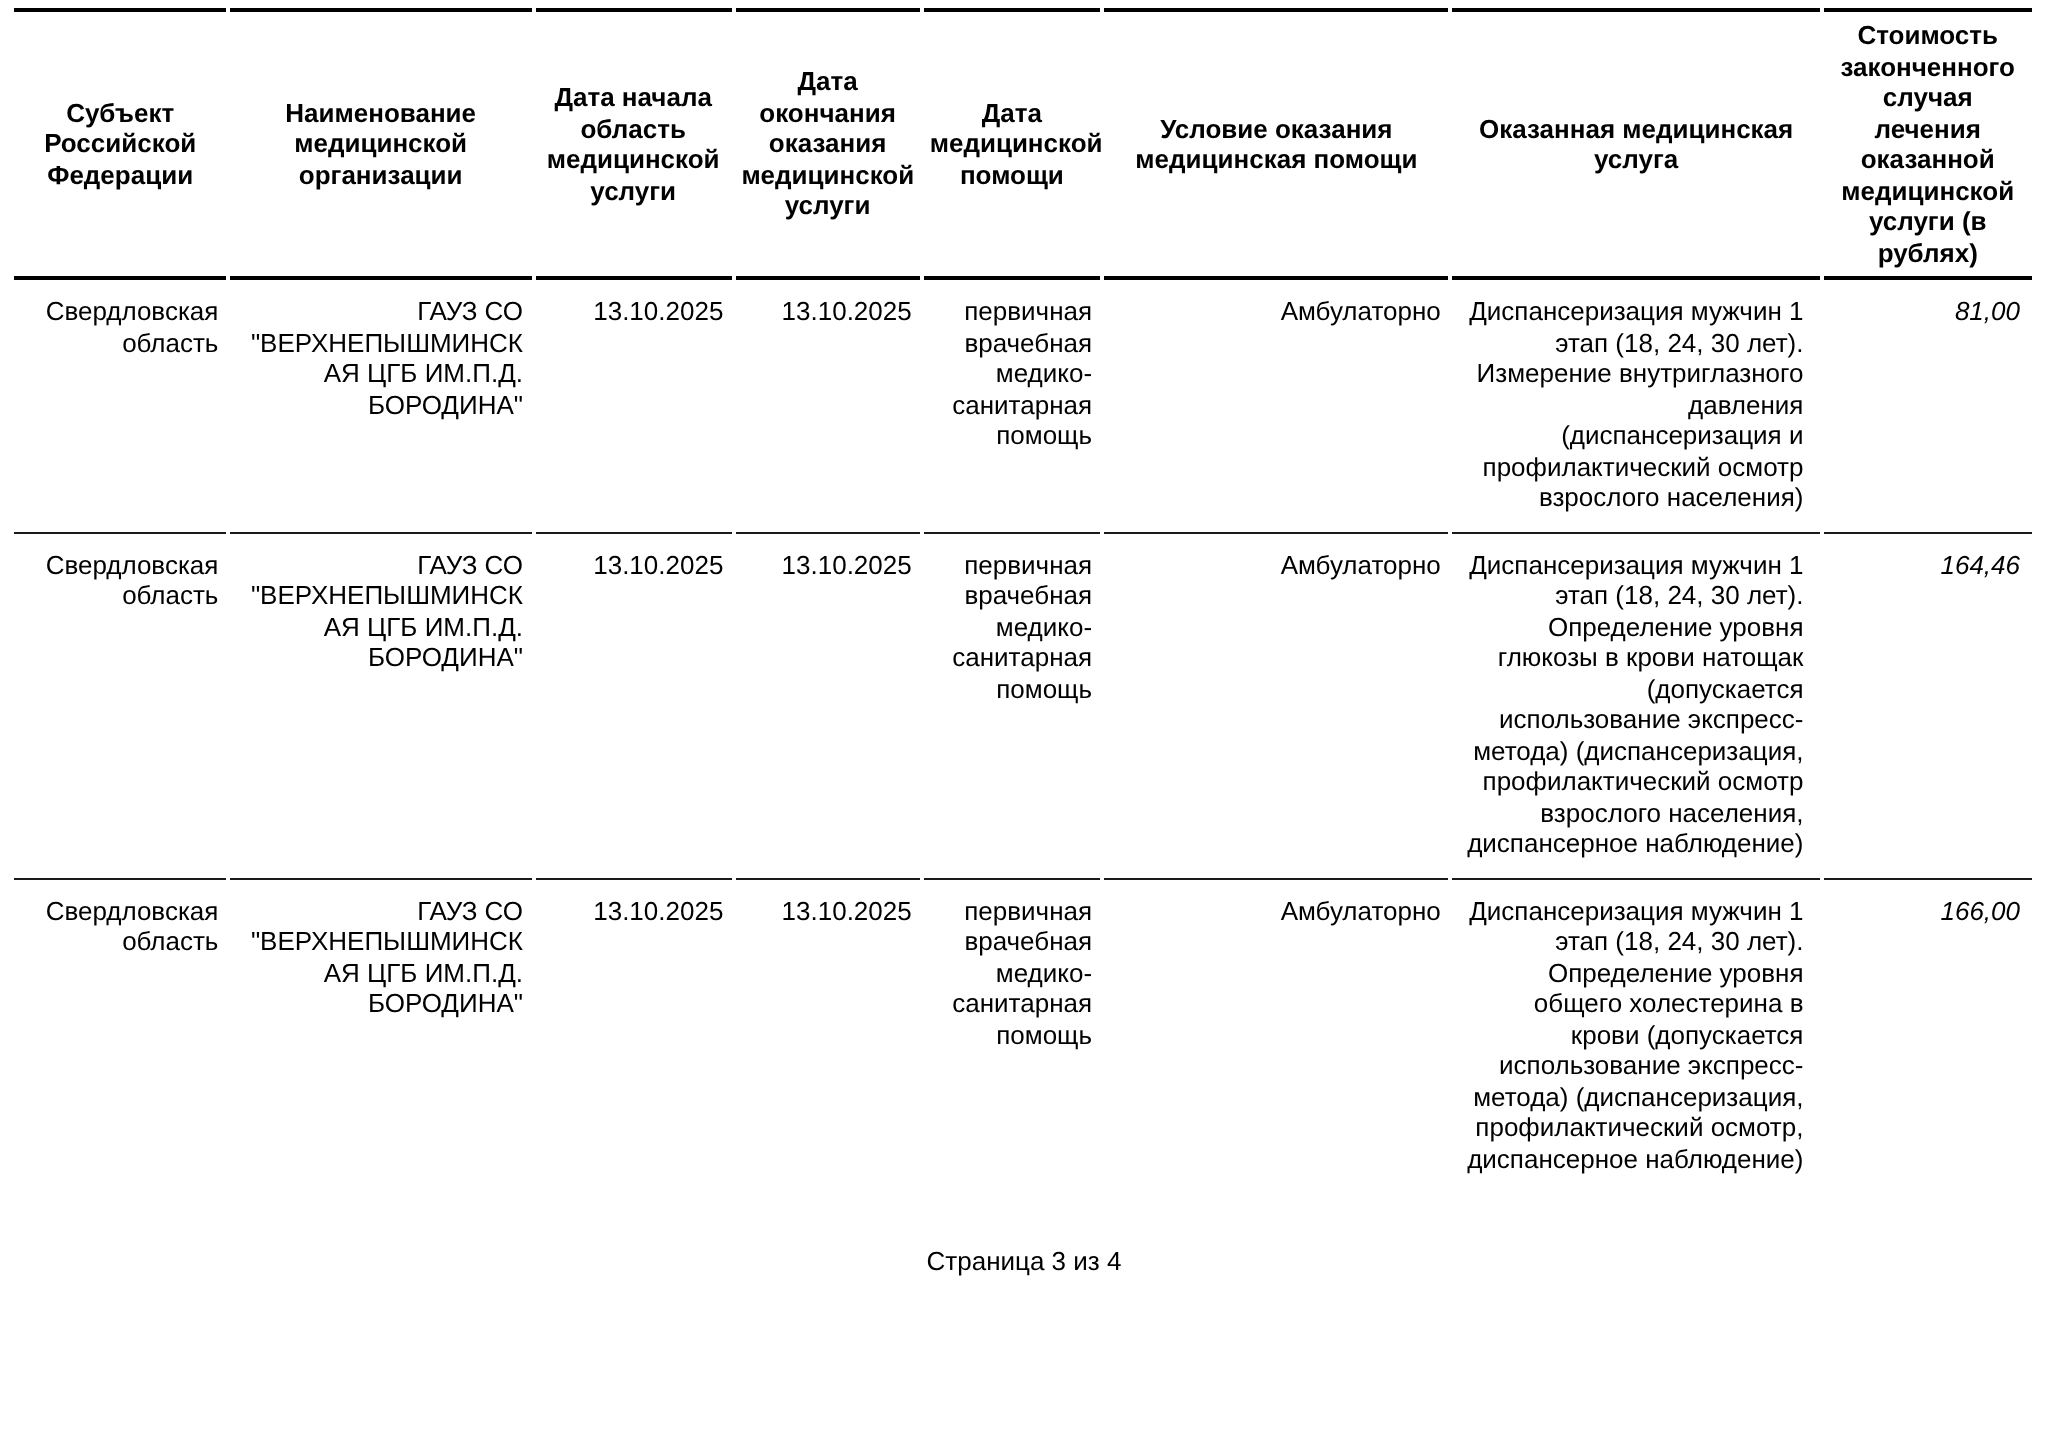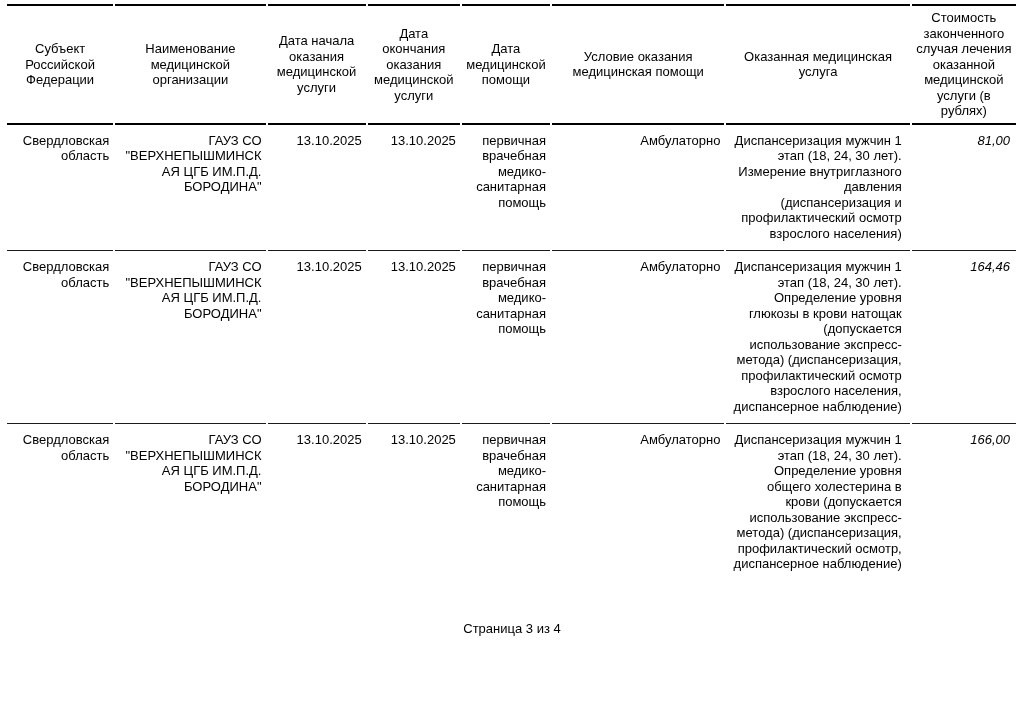--- a/index.html
+++ b/index.html
@@ -19,42 +19,42 @@
     background: #ffffff;
     overflow: hidden;
   }
   table.services {
     border-collapse: separate;
     border-spacing: 2px 0;
     table-layout: fixed;
     width: 1013px;
   }
   table.services th {
-    font-weight: normal;
+    font-weight: bold;
     text-align: center;
     vertical-align: middle;
     border-top: 2px solid #000000;
     border-bottom: 2px solid #000000;
     padding: 4px 3px;
   }
   table.services th.h-service { padding: 4px 12px; }
   table.services td {
     vertical-align: top;
     text-align: right;
     padding: 8px 4px 9px 4px;
     border-bottom: 1.5px solid #1a1a1a;
     overflow-wrap: break-word;
     word-wrap: break-word;
   }
   table.services tbody tr:last-child td { border-bottom: none; }
   .c-date { text-align: center; }
   .c-cost { text-align: right; padding-right: 6px !important; font-style: italic; }
   .c-service { padding-right: 8px !important; }
   .footer {
-    margin-top: 40px;
+    margin-top: 27px;
     text-align: center;
     font-size: 13px;
   }
 </style>
 </head>
 <body>
 
 <div class="page">
 
   <table class="services">
@@ -65,21 +65,21 @@
       <col style="width:92px">
       <col style="width:88px">
       <col style="width:172px">
       <col style="width:183px">
       <col style="width:104px">
     </colgroup>
     <thead>
       <tr>
         <th>Субъект Российской Федерации</th>
         <th>Наименование медицинской организации</th>
-        <th>Дата начала оказания медицинской услуги</th>
+        <th>Дата начала область медицинской услуги</th>
         <th>Дата окончания оказания медицинской услуги</th>
         <th>Дата медицинской помощи</th>
         <th>Условие оказания медицинская помощи</th>
         <th class="h-service">Оказанная медицинская услуга</th>
         <th>Стоимость законченного случая лечения оказанной медицинской услуги (в рублях)</th>
       </tr>
     </thead>
     <tbody>
       <tr>
         <td>Свердловская область</td>

